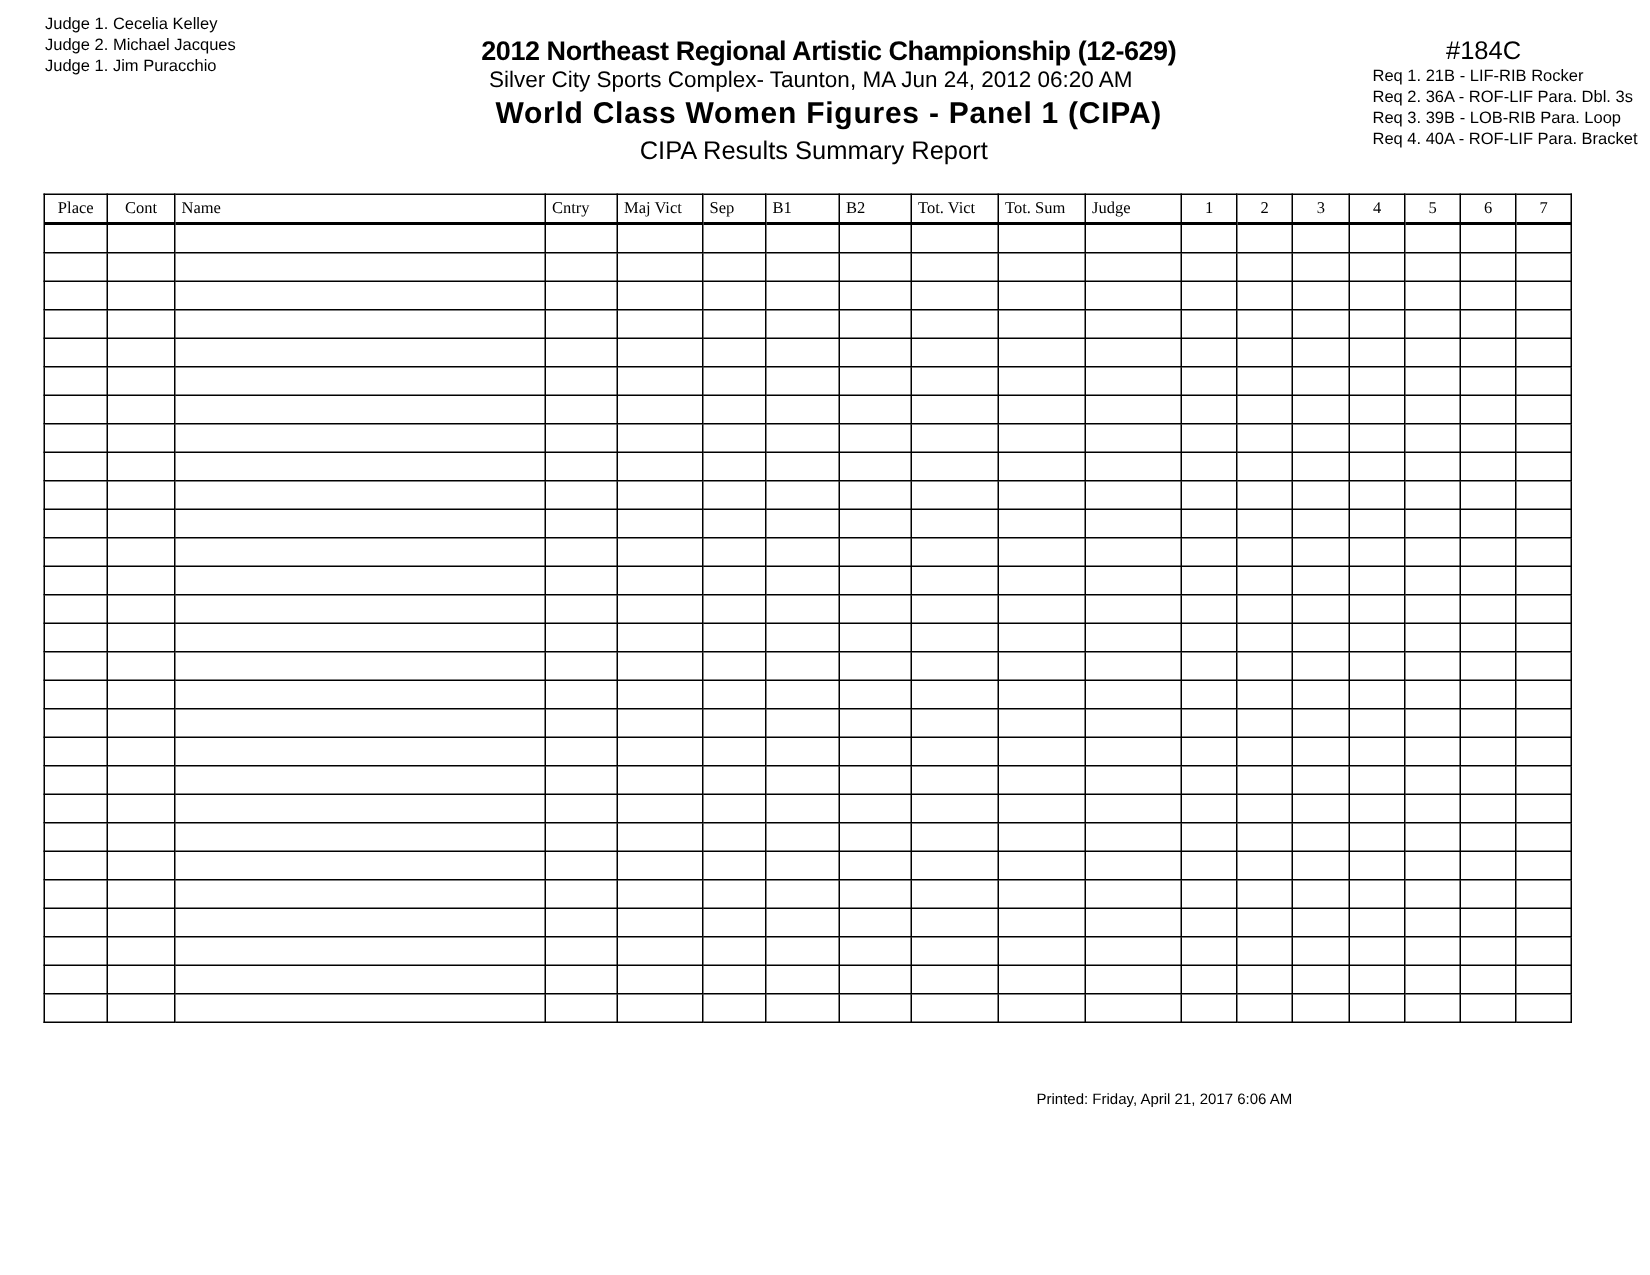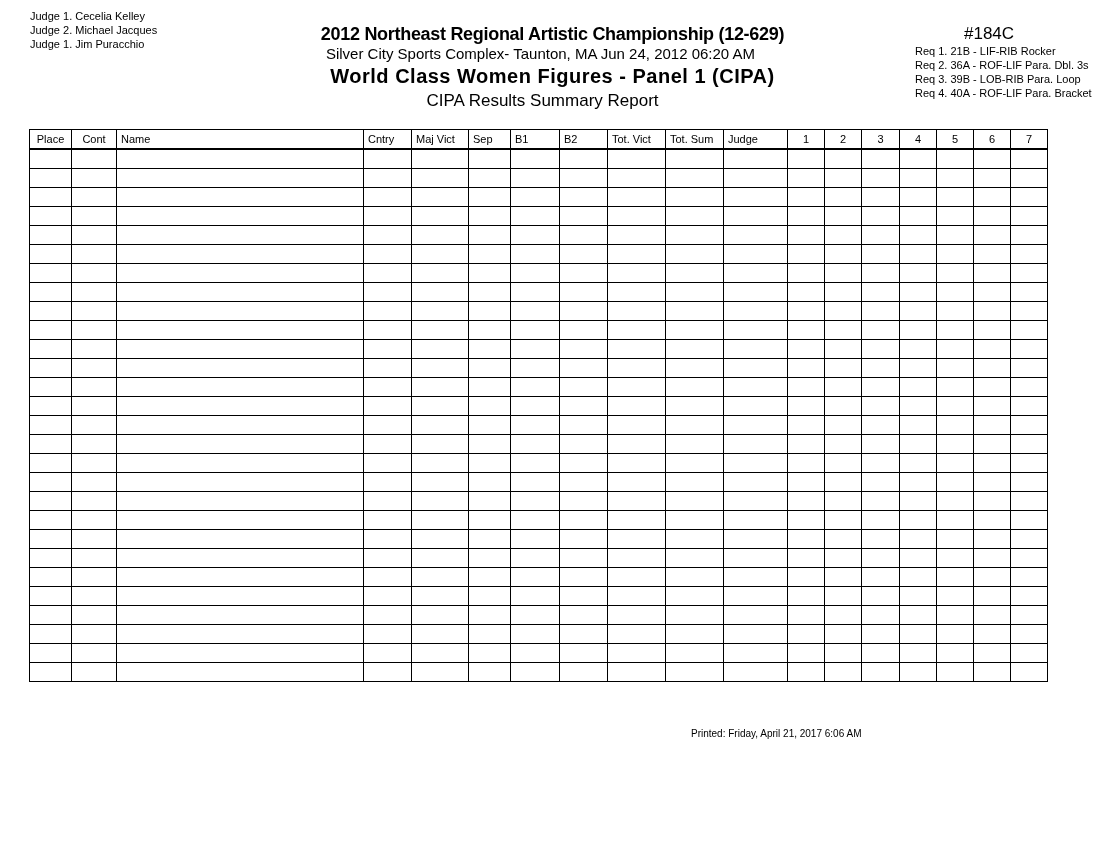--- a/index.html
+++ b/index.html
@@ -13,21 +13,21 @@
   .t1 { top: 24px; font-size: 18px; font-weight: bold; letter-spacing: -0.3px; }
   .t2 { top: 45px; font-size: 15px; left: -12px; }
   .t3 { top: 65px; font-size: 20px; font-weight: bold; letter-spacing: 0.5px; }
   .t4 { top: 91px; font-size: 17px; left: -10px; }
   table.grid { position: absolute; left: 29px; top: 129px; border-collapse: collapse;
                table-layout: fixed; font-size: 11px; }
   table.grid td, table.grid th { border: 1px solid #000; padding: 0 0 0 4px; height: 18px;
                font-weight: normal; text-align: left; overflow: hidden; white-space: nowrap; }
   table.grid thead th { border-bottom: 2px solid #000; }
   table.grid td.c, table.grid th.c { text-align: center; padding: 0; }
-  table.grid { border: 1px solid #000; }
+  table.grid { border: 1px solid #000; font-family: Liberation Serif, serif; }
   .printed { left: 691px; top: 728px; font-size: 10px; }
 </style>
 </head>
 <body>
 
 <div class="abs judges">
   <div>Judge  1.  Cecelia Kelley</div>
   <div>Judge  2.  Michael Jacques</div>
   <div>Judge  1.  Jim Puracchio</div>
 </div>

